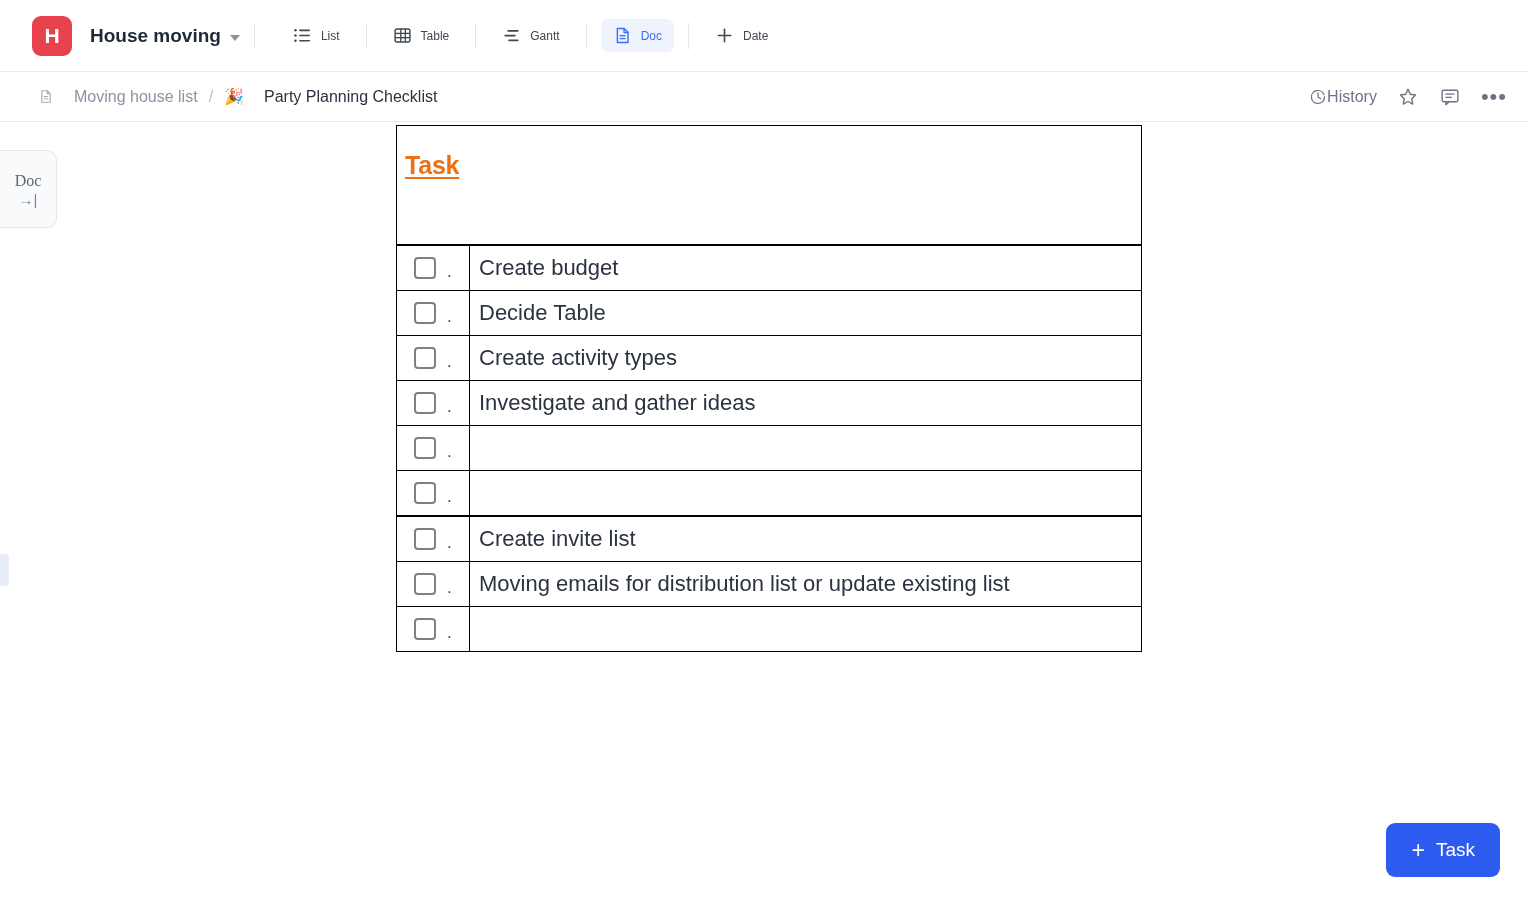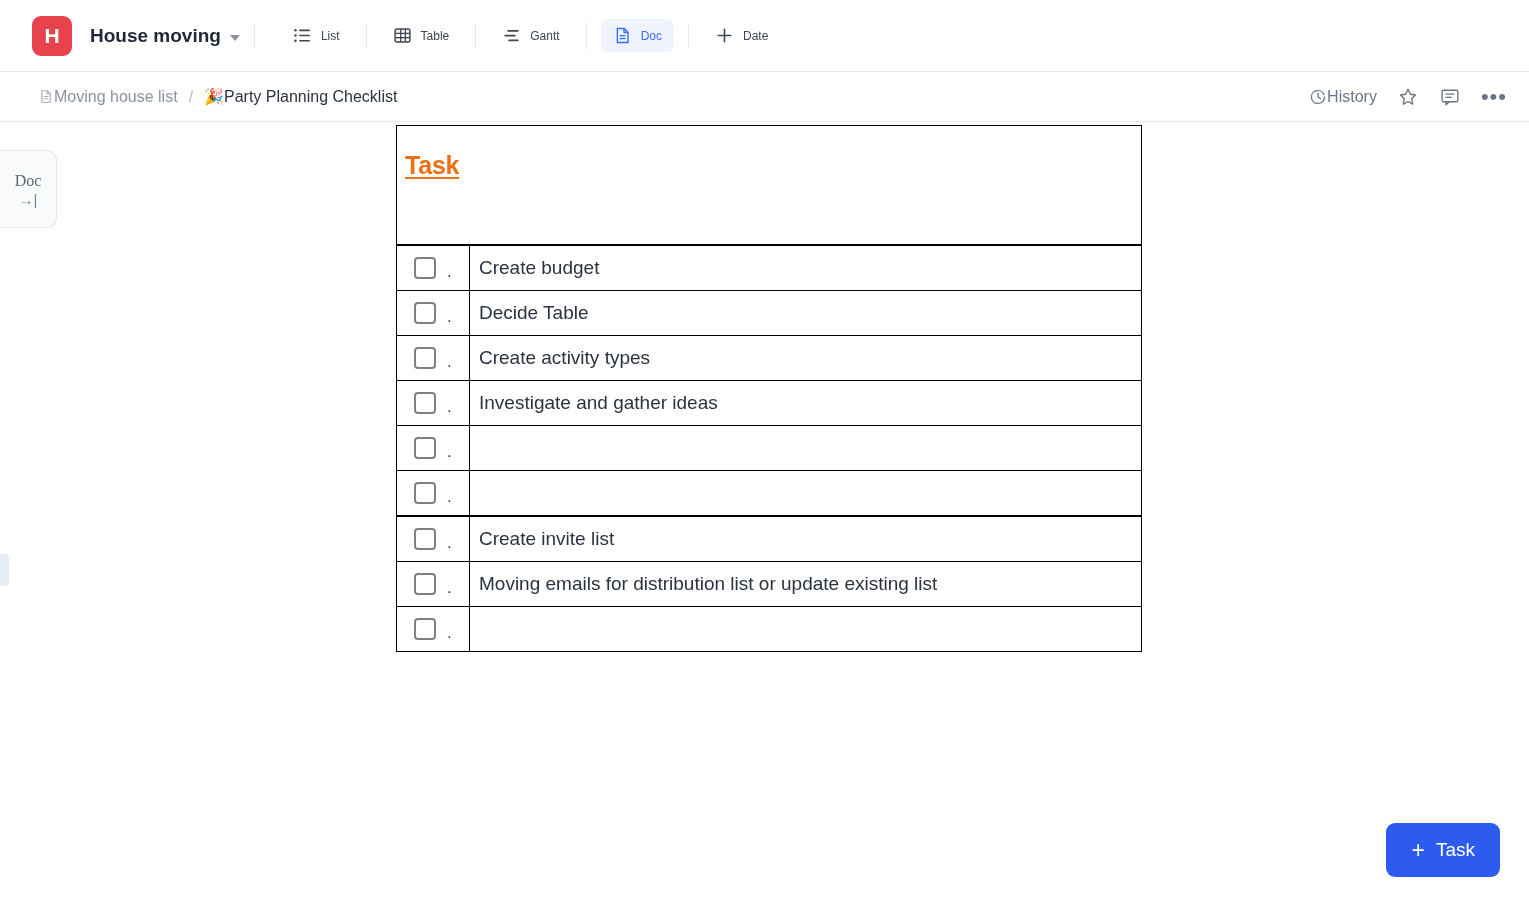--- a/index.html
+++ b/index.html
@@ -79,21 +79,21 @@
   
   .crumbbar {
     height: 50px;
     display: flex;
     align-items: center;
     padding: 0 22px 0 38px;
     border-bottom: 1px solid #e8eaed;
     background: #fff;
   }
   .crumb {
-    display: flex; align-items: center; gap: 0;
+    display: flex; align-items: center; gap: 20px;
     font-size: 16px;
     color: #8b93a1;
     cursor: pointer;
     white-space: nowrap;
   }
   .crumb.current { color: #2b3340; cursor: default; }
   .crumb-sep { color: #b9bfc9; margin: 0 11px; font-size: 16px; }
   .crumb-emoji { font-size: 16px; }
   .crumb-spacer { flex: 1; }
   .crumb-actions { display: flex; align-items: center; gap: 20px; }
@@ -173,21 +173,21 @@
     background: #fff;
     flex: none;
     cursor: pointer;
   }
   .cb-dot { color: #3a424f; font-size: 17px; line-height: 10px; position: relative; top: 4px; }
   .task-cell { padding: 0 !important; }
   .task-text {
     height: 44px;
     display: flex; align-items: center;
     padding-left: 9px;
-    font-size: 19px;
+    font-size: 22px;
     color: #2b3340;
     white-space: nowrap;
   }
 
   
   .clip-row { height: 10px; overflow: hidden; }
   .clip-row .cb-inner { height: 44px; }
 
   
   .fab {

